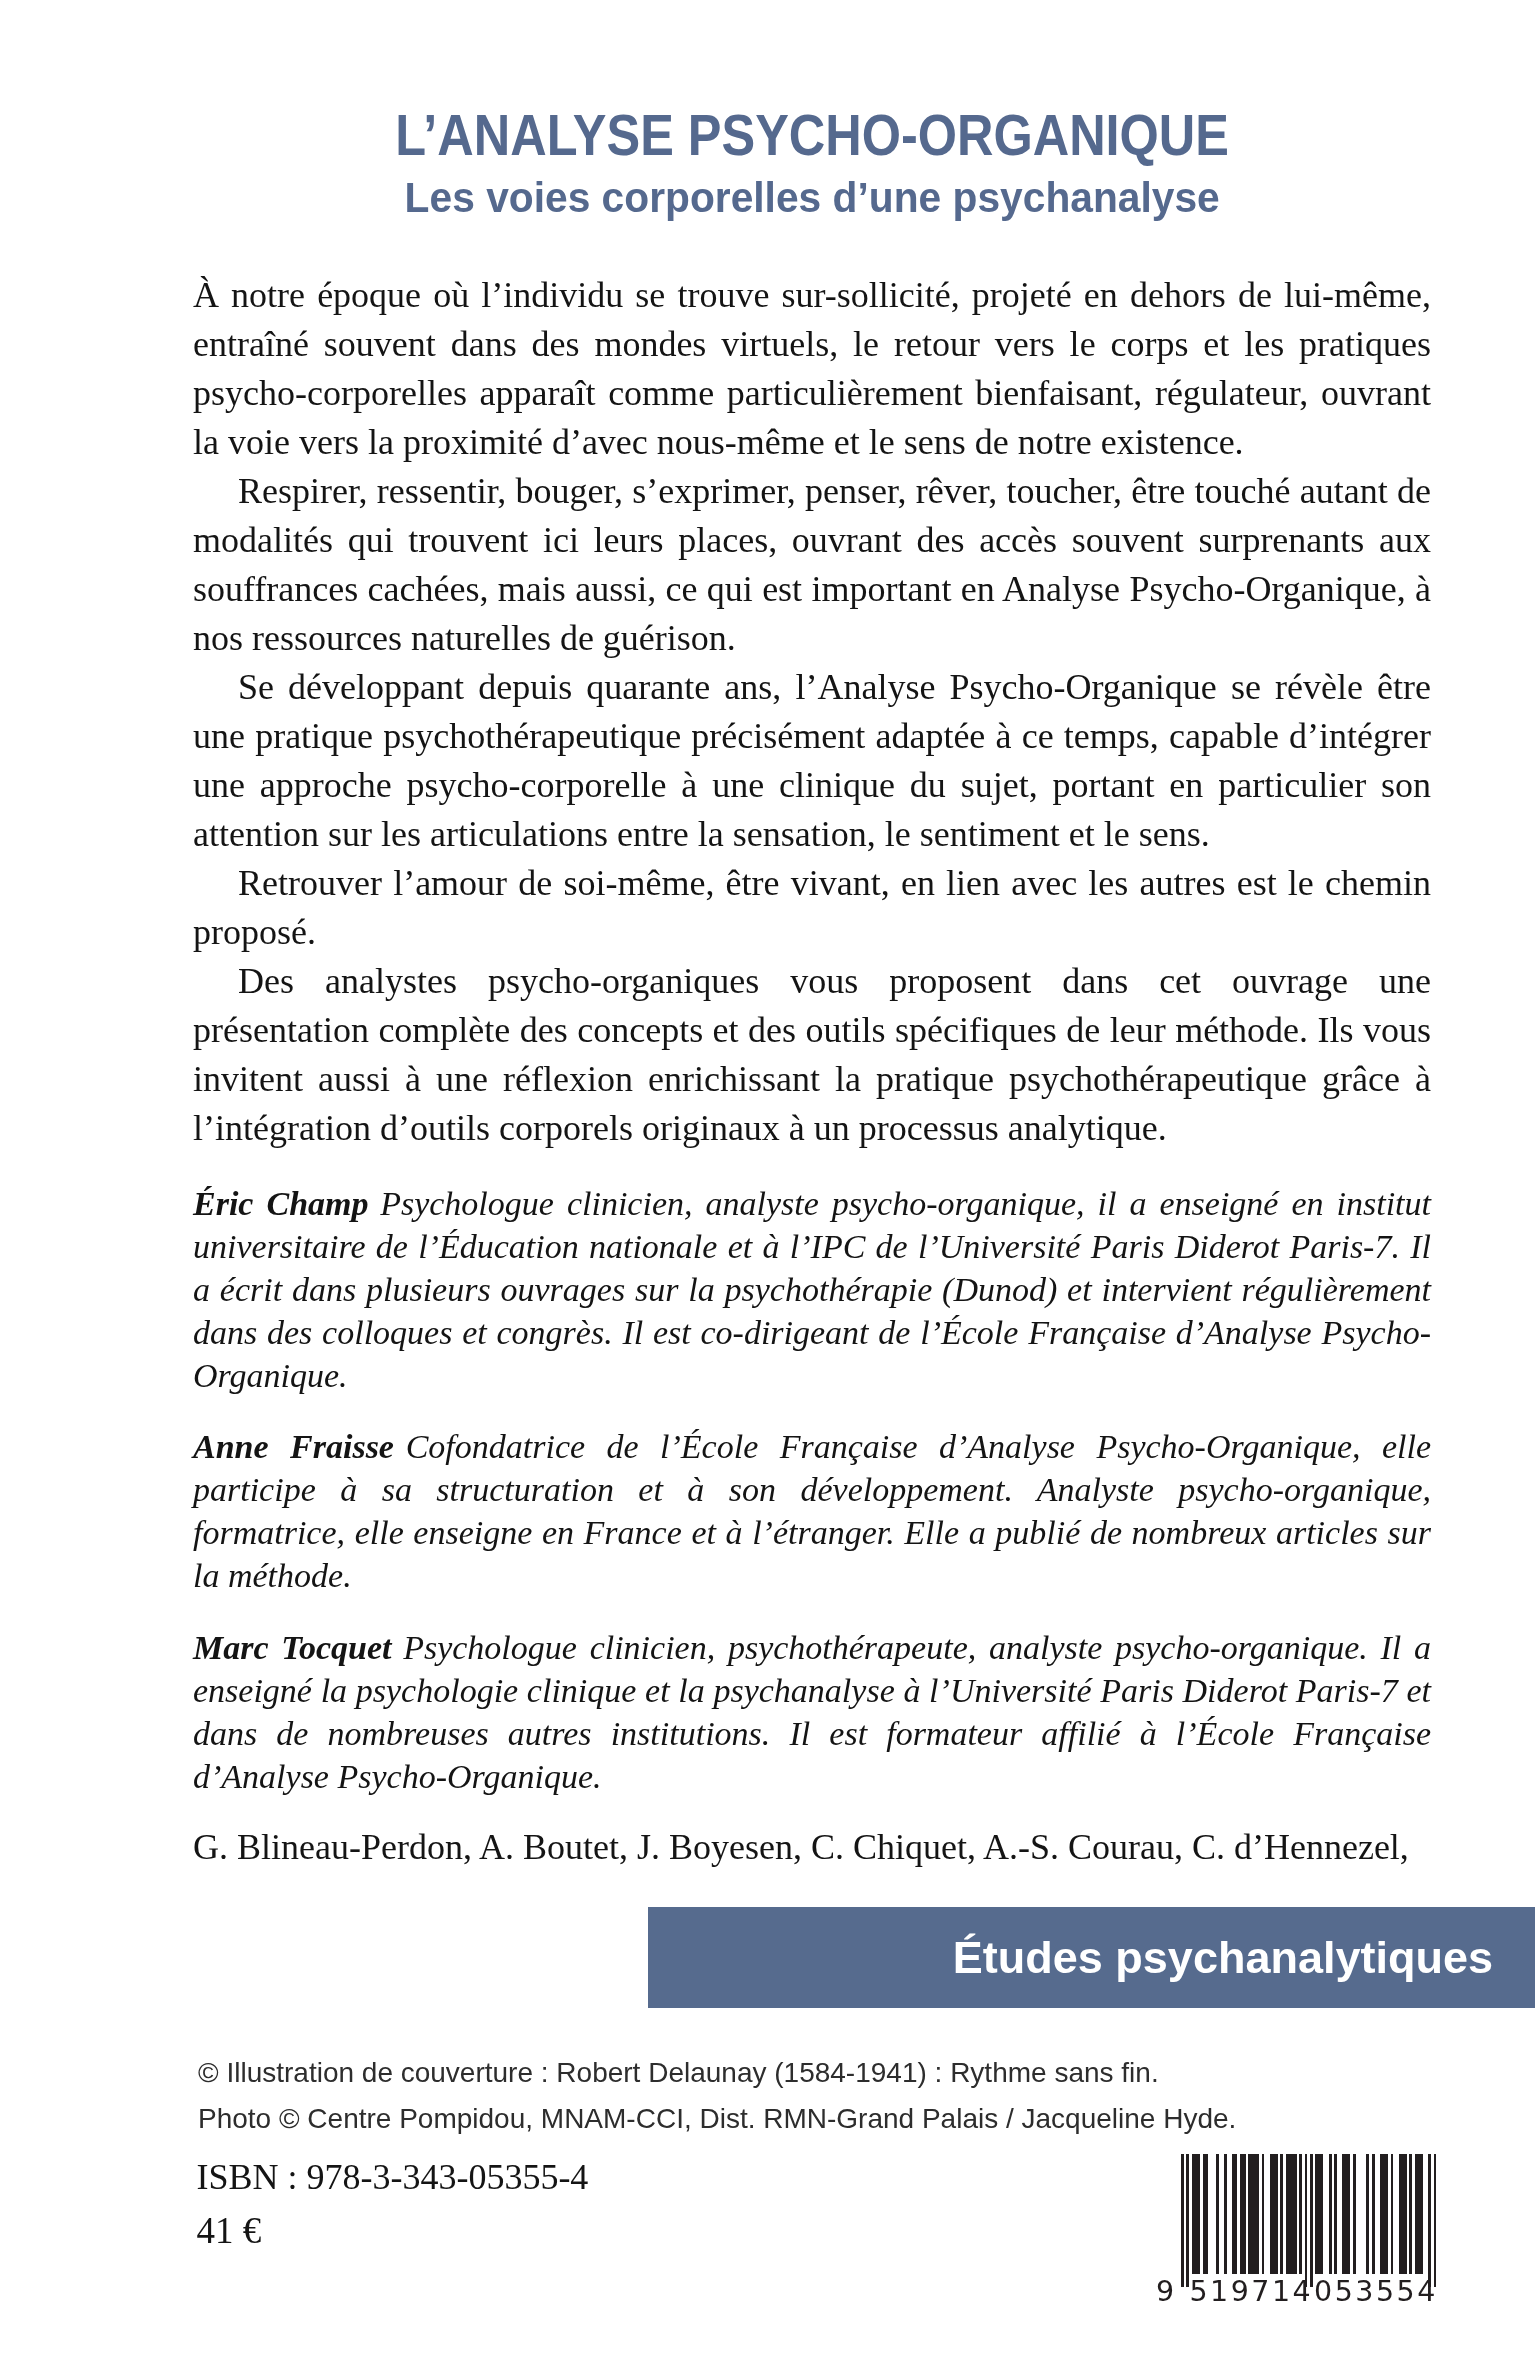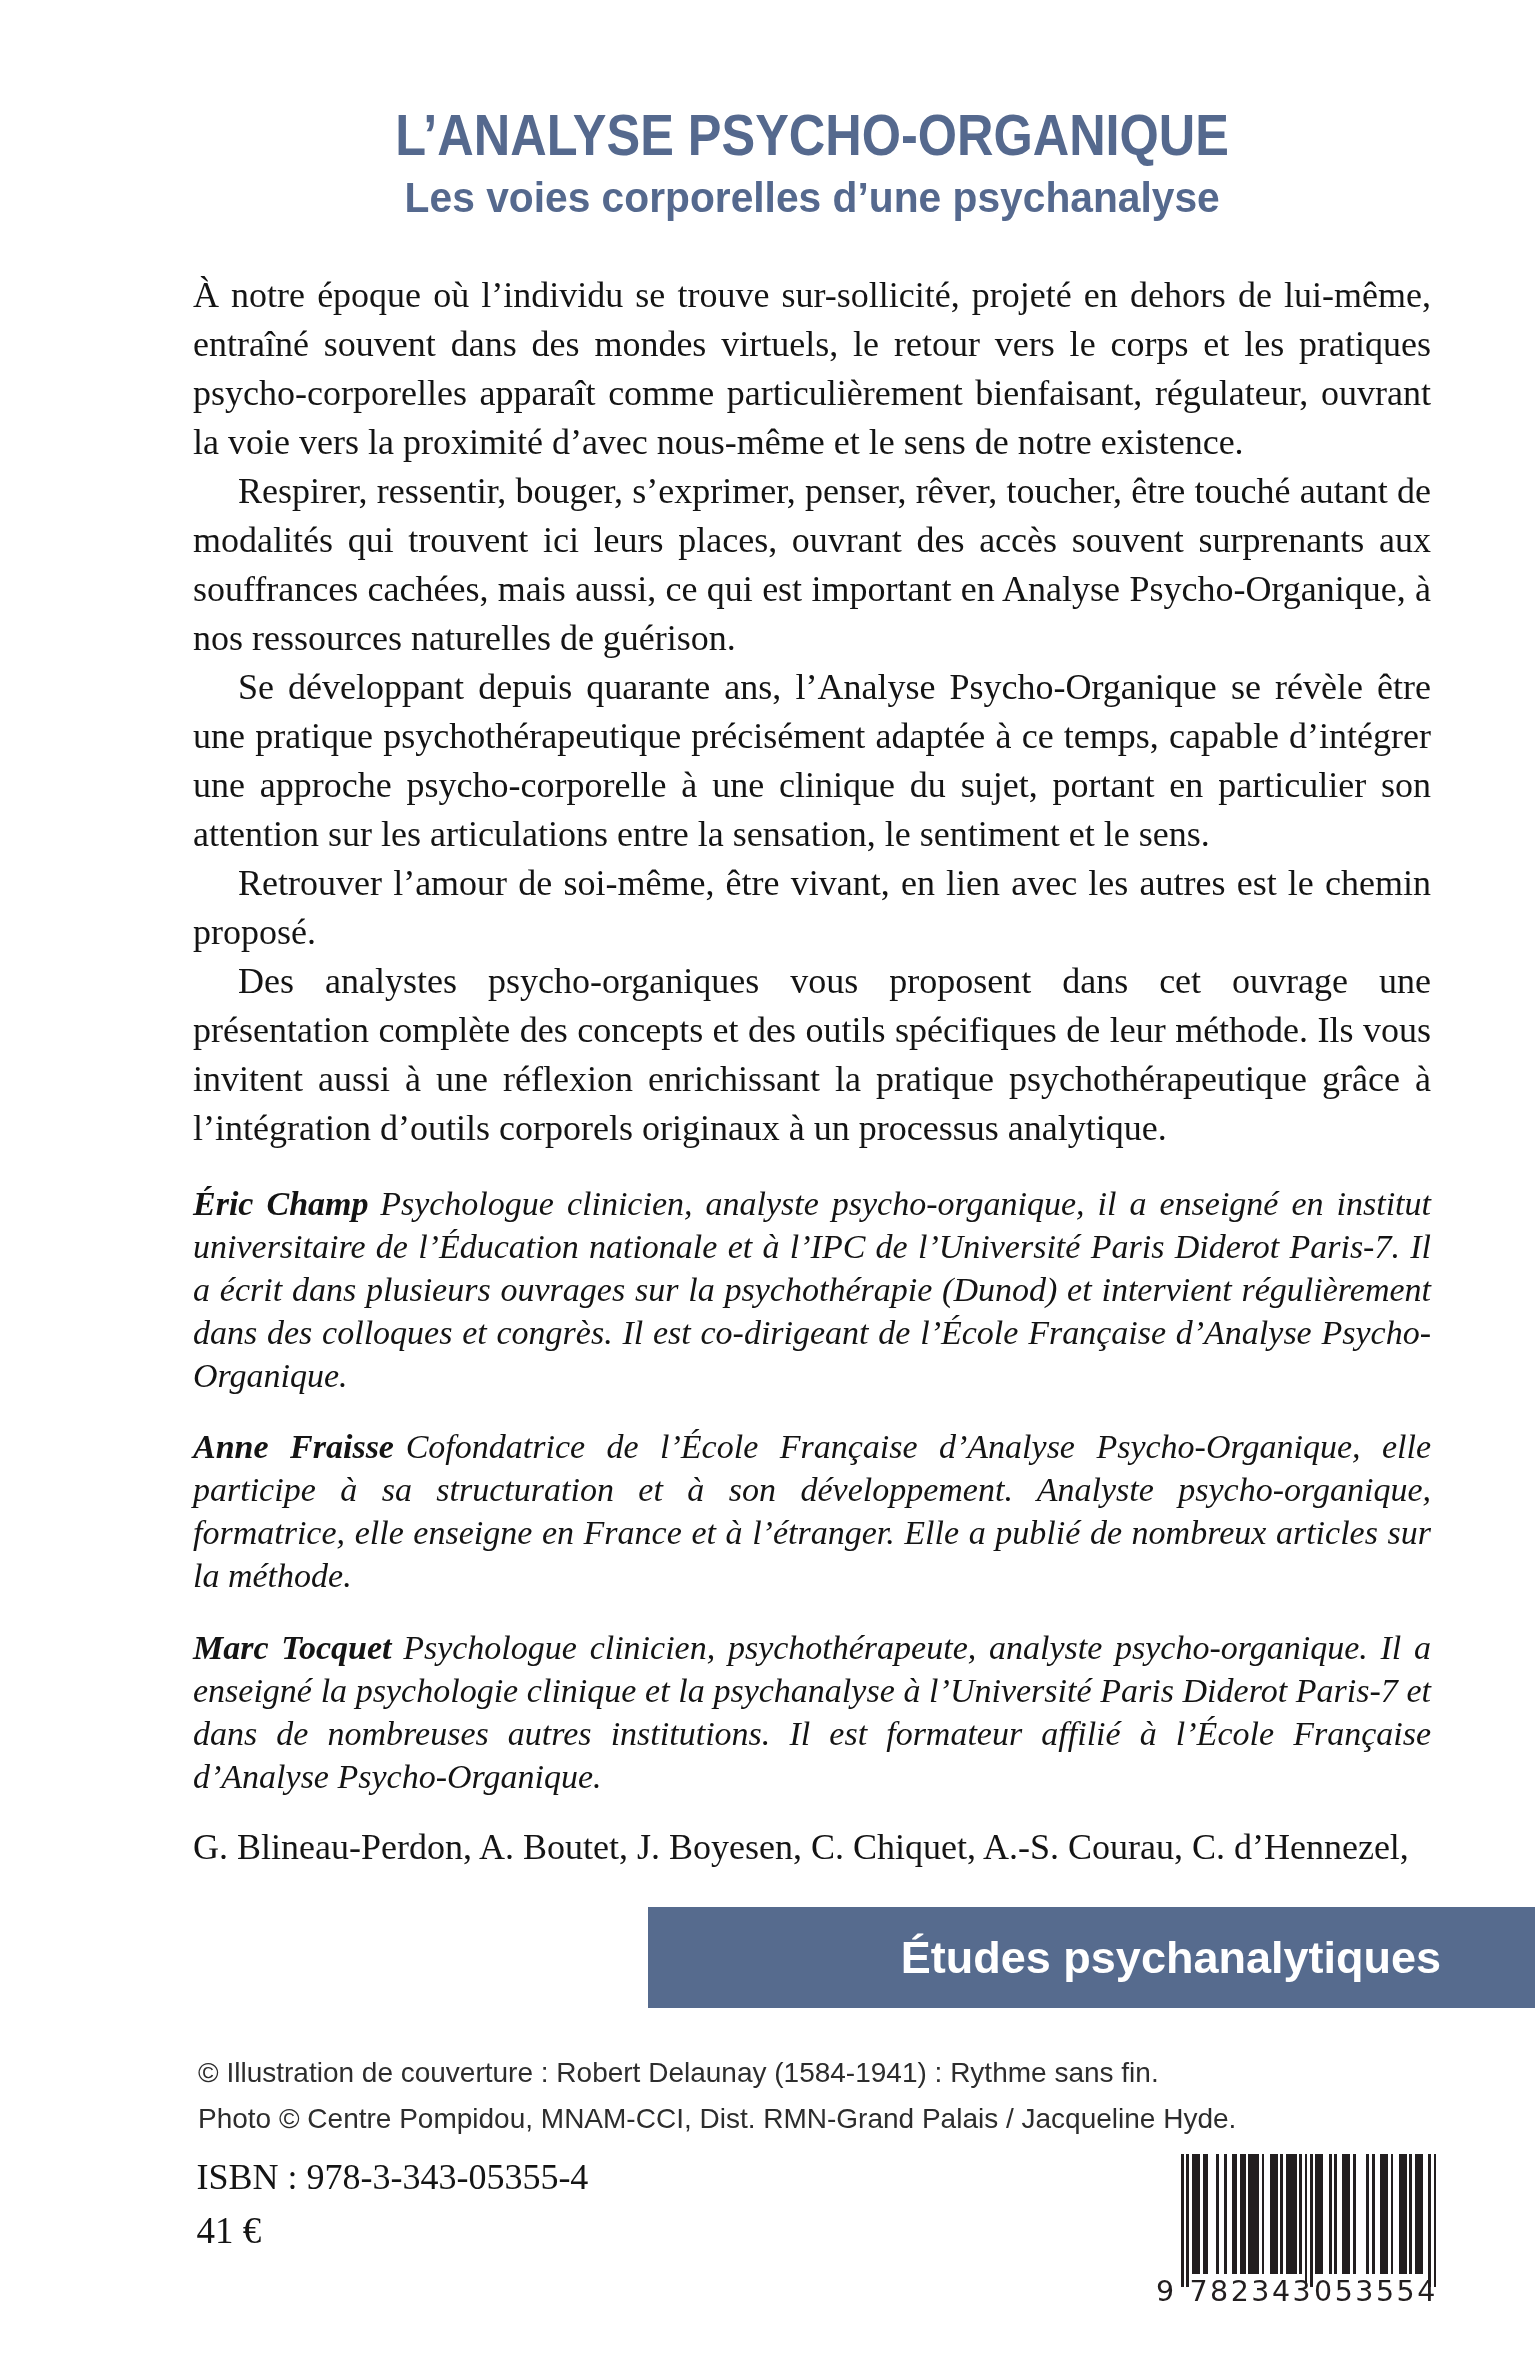--- a/index.html
+++ b/index.html
@@ -83,21 +83,21 @@
   
   .series-banner {
     margin-top: 39px;
     margin-left: 455px;   
     margin-right: -104px; 
     height: 101px;
     background: #566b8e;
     display: flex;
     align-items: center;
     justify-content: flex-end;
-    padding-right: 94px;
+    padding-right: 42px;
     box-sizing: border-box;
   }
   .series-banner-label {
     font-family: "Liberation Sans", sans-serif;
     font-weight: bold;
     font-size: 45px;
     color: #ffffff;
     white-space: nowrap;
   }
 
@@ -277,17 +277,17 @@
         <div class="bc-mod on"></div>
         <div class="bc-mod on"></div>
         <div class="bc-mod on"></div>
         <div class="bc-mod"></div>
         <div class="bc-mod"></div>
         <div class="bc-mod on guard"></div>
         <div class="bc-mod guard"></div>
         <div class="bc-mod on guard"></div>
       </div>
     <span class="bc-digit bc-first">9</span>
-    <span class="bc-digit bc-left">782343</span>
+    <span class="bc-digit bc-left">519714</span>
     <span class="bc-digit bc-right">053554</span>
   </div>
 </div>
 
 
 </body></html>

